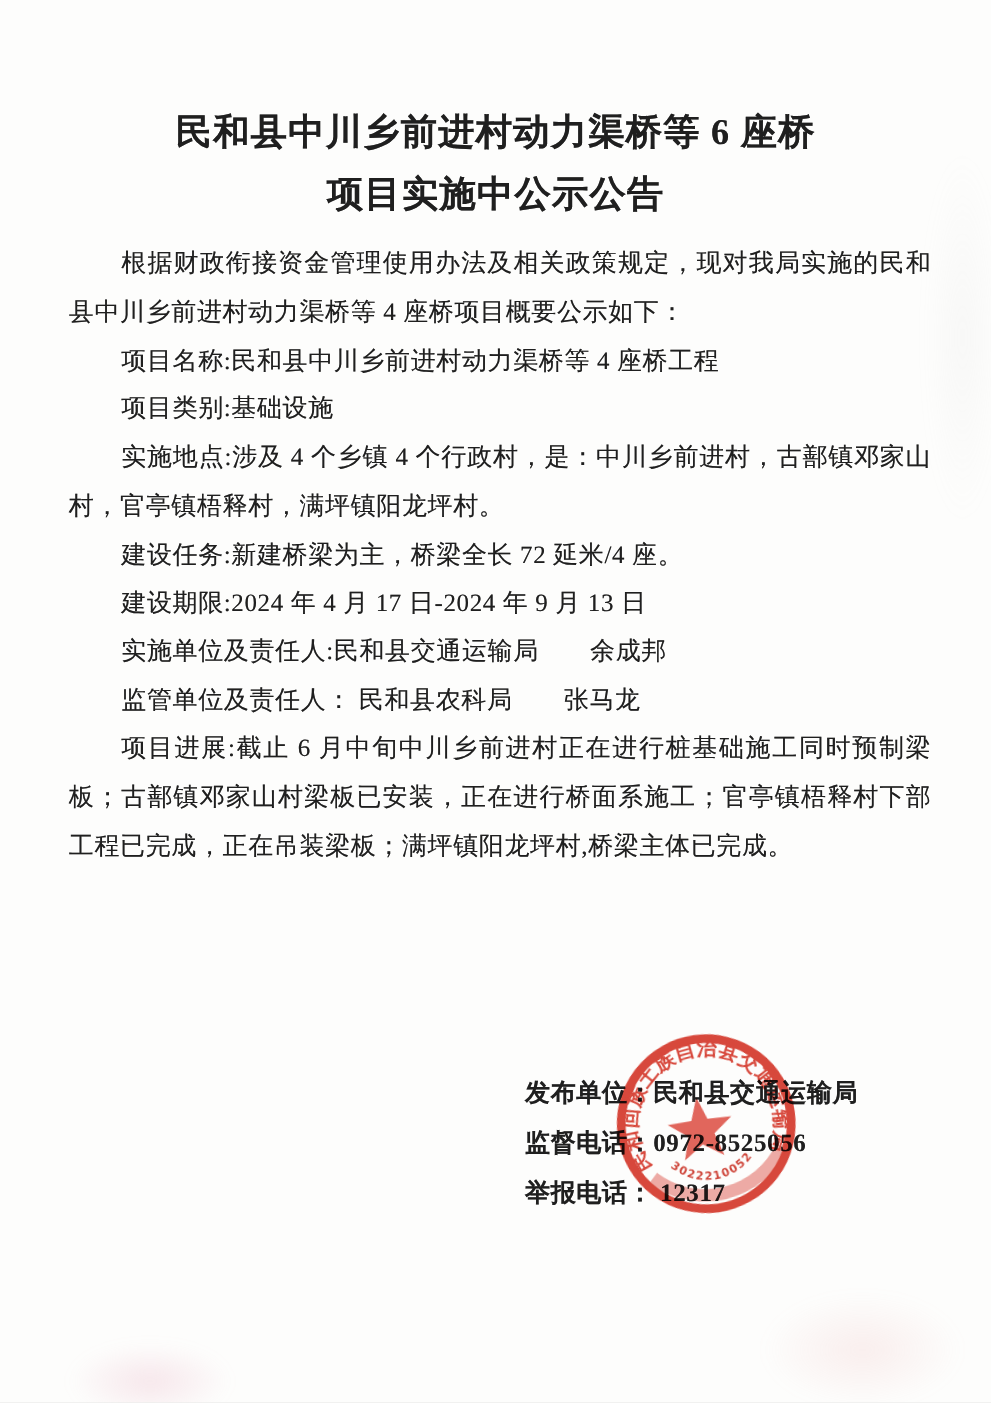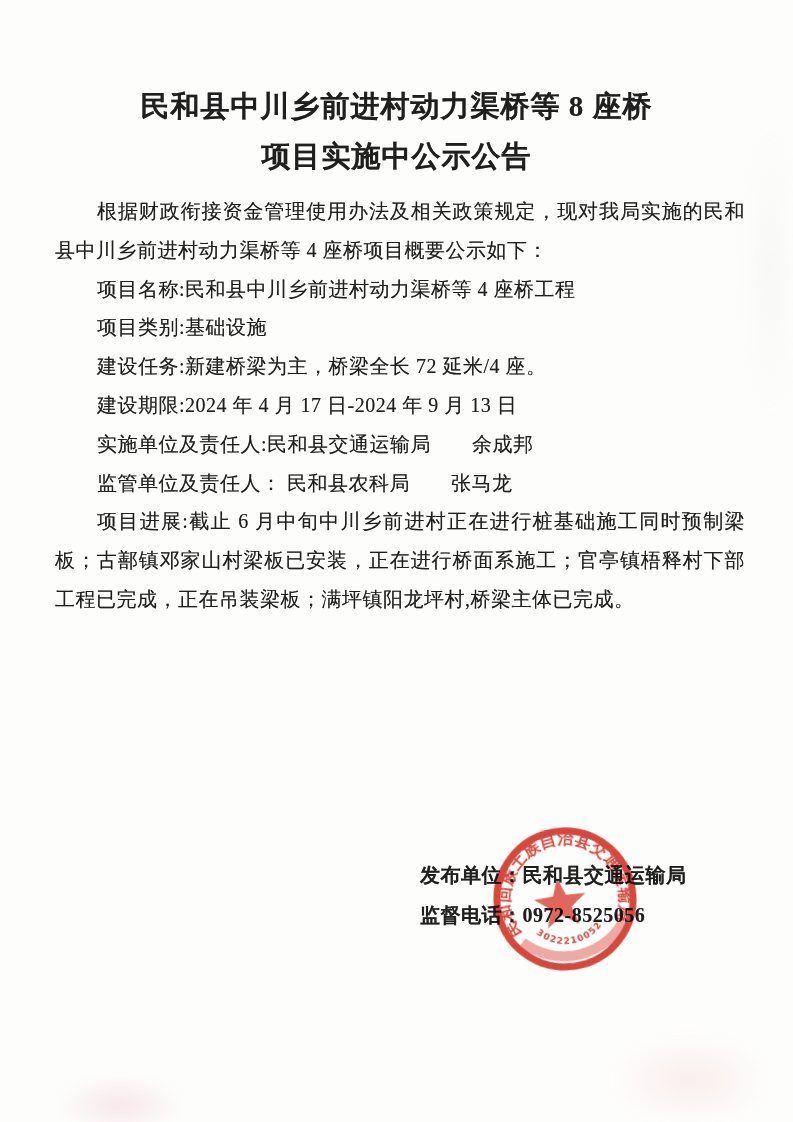--- a/index.html
+++ b/index.html
@@ -61,38 +61,40 @@
 </head>
 <body>
 
 <div class="page">
 
   <div class="smudge s1"></div>
   <div class="smudge s2"></div>
   <div class="smudge s3"></div>
 
   <h1 class="title">
-    <span>民和县中川乡前进村动力渠桥等 8 座桥</span>
+    <span>民和县中川乡前进村动力渠桥等 6 座桥</span>
     <span>项目实施中公示公告</span>
   </h1>
 
   <div class="doc-body">
     <p>根据财政衔接资金管理使用办法及相关政策规定，现对我局实施的民和县中川乡前进村动力渠桥等 4 座桥项目概要公示如下：</p>
     <p>项目名称:民和县中川乡前进村动力渠桥等 4 座桥工程</p>
     <p>项目类别:基础设施</p>
+    <p>实施地点:涉及 4 个乡镇 4 个行政村，是：中川乡前进村，古鄯镇邓家山村，官亭镇梧释村，满坪镇阳龙坪村。</p>
     <p>建设任务:新建桥梁为主，桥梁全长 72 延米/4 座。</p>
     <p>建设期限:2024 年 4 月 17 日-2024 年 9 月 13 日</p>
     <p>实施单位及责任人:民和县交通运输局　　余成邦</p>
     <p>监管单位及责任人： 民和县农科局　　张马龙</p>
     <p>项目进展:截止 6 月中旬中川乡前进村正在进行桩基础施工同时预制梁板；古鄯镇邓家山村梁板已安装，正在进行桥面系施工；官亭镇梧释村下部工程已完成，正在吊装梁板；满坪镇阳龙坪村,桥梁主体已完成。</p>
   </div>
 
   <div class="footer">
     <p>发布单位：民和县交通运输局</p>
     <p>监督电话：0972-8525056</p>
+    <p>举报电话： 12317</p>
   </div>
 
   <div class="seal">
     <svg viewBox="0 0 166 166" width="166" height="166">
       <circle class="ring" cx="83" cy="83" r="68"></circle>
       <path class="ring2" d="M 35 120 A 68 68 0 0 0 140 110"></path>
       <path id="sealArcTop" d="M 33.2 106.3 A 55 55 0 1 1 132.8 106.3" fill="none"></path>
       <text class="org">
         <textPath href="#sealArcTop" startOffset="50%" text-anchor="middle">民和回族土族自治县交通运输局</textPath>
       </text>

